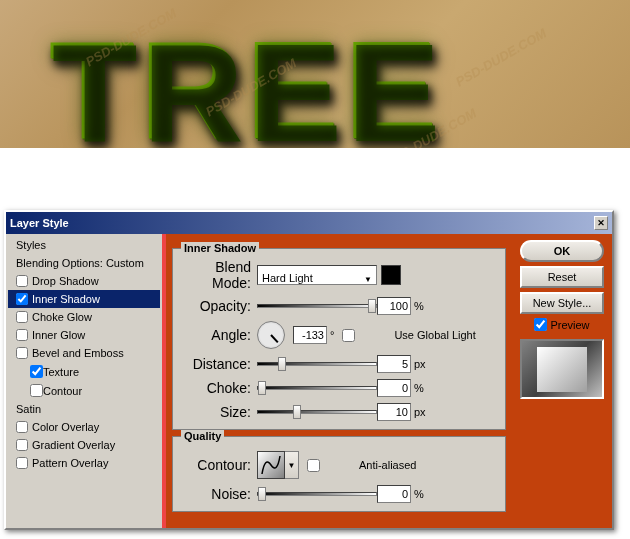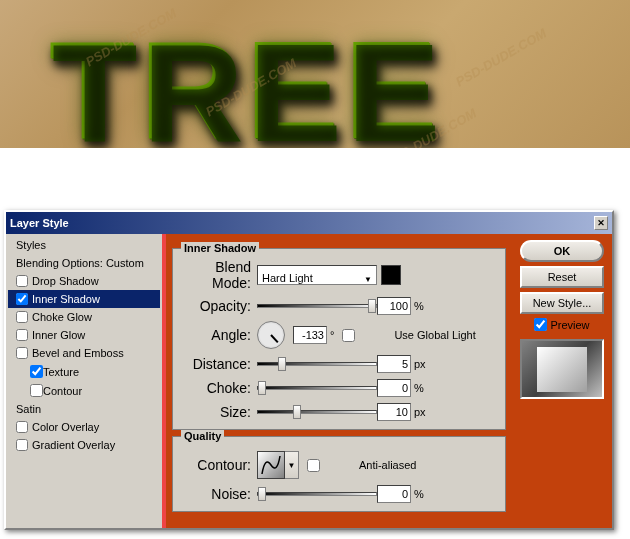--- a/index.html
+++ b/index.html
@@ -423,20 +423,24 @@
           <span>Satin</span>
         </div>
         <div class="left-panel-item">
           <input type="checkbox" style="">
           <span>Color Overlay</span>
         </div>
         <div class="left-panel-item">
           <input type="checkbox" style="">
           <span>Gradient Overlay</span>
         </div>
+        <div class="left-panel-item">
+          <input type="checkbox" style="">
+          <span>Pattern Overlay</span>
+        </div>
       </div>
 
       <div class="main-content">
 
         <div class="section-box" style="margin-top: 8px;">
           <div class="section-title">Inner Shadow</div>
 
 
           <div class="form-row">
             <span class="form-label">Blend Mode:</span>

